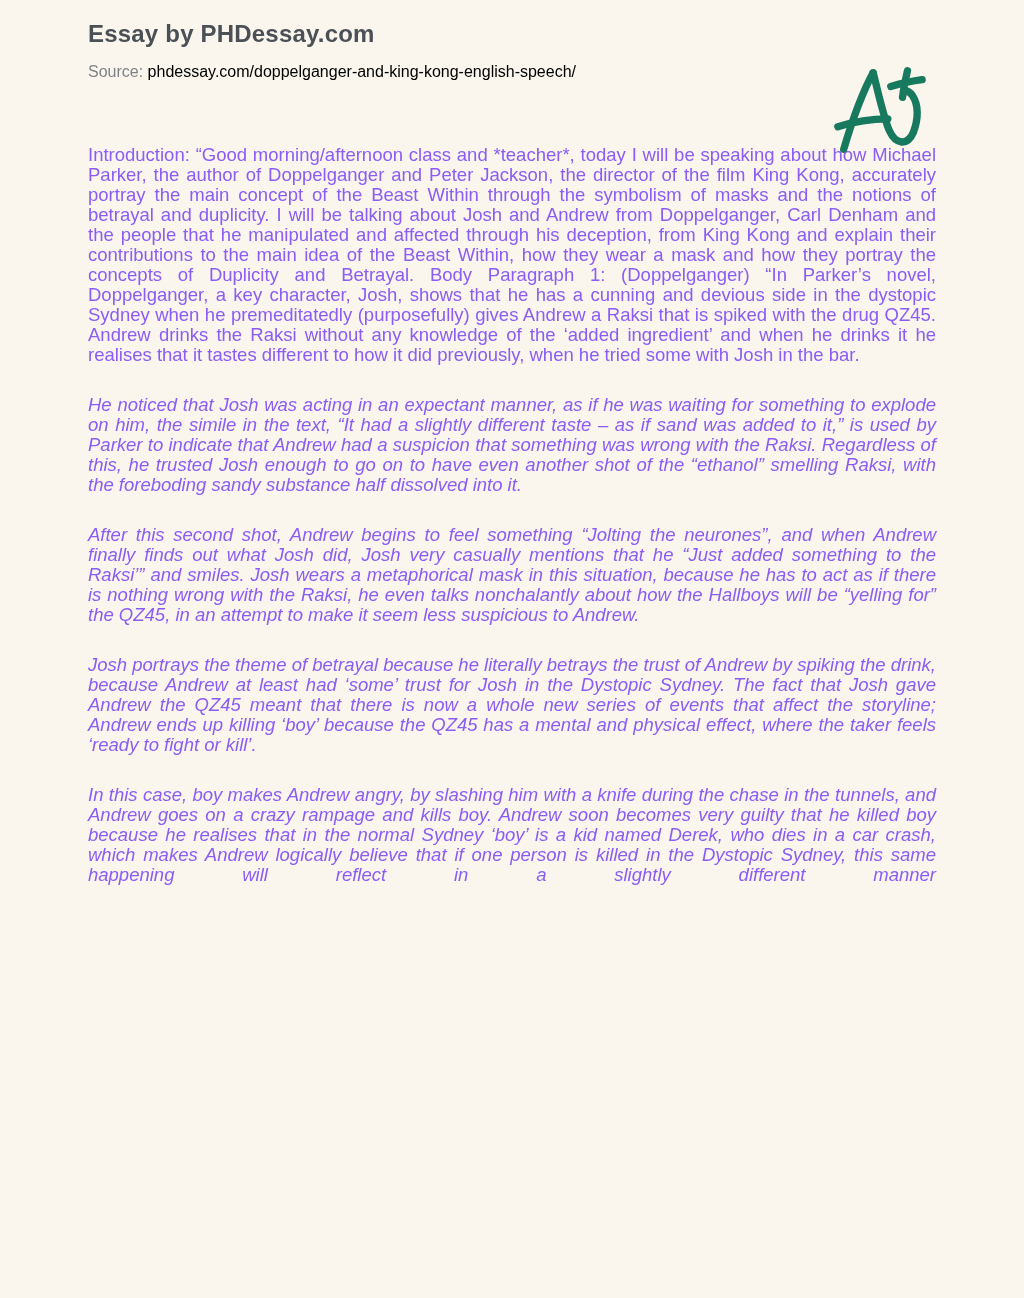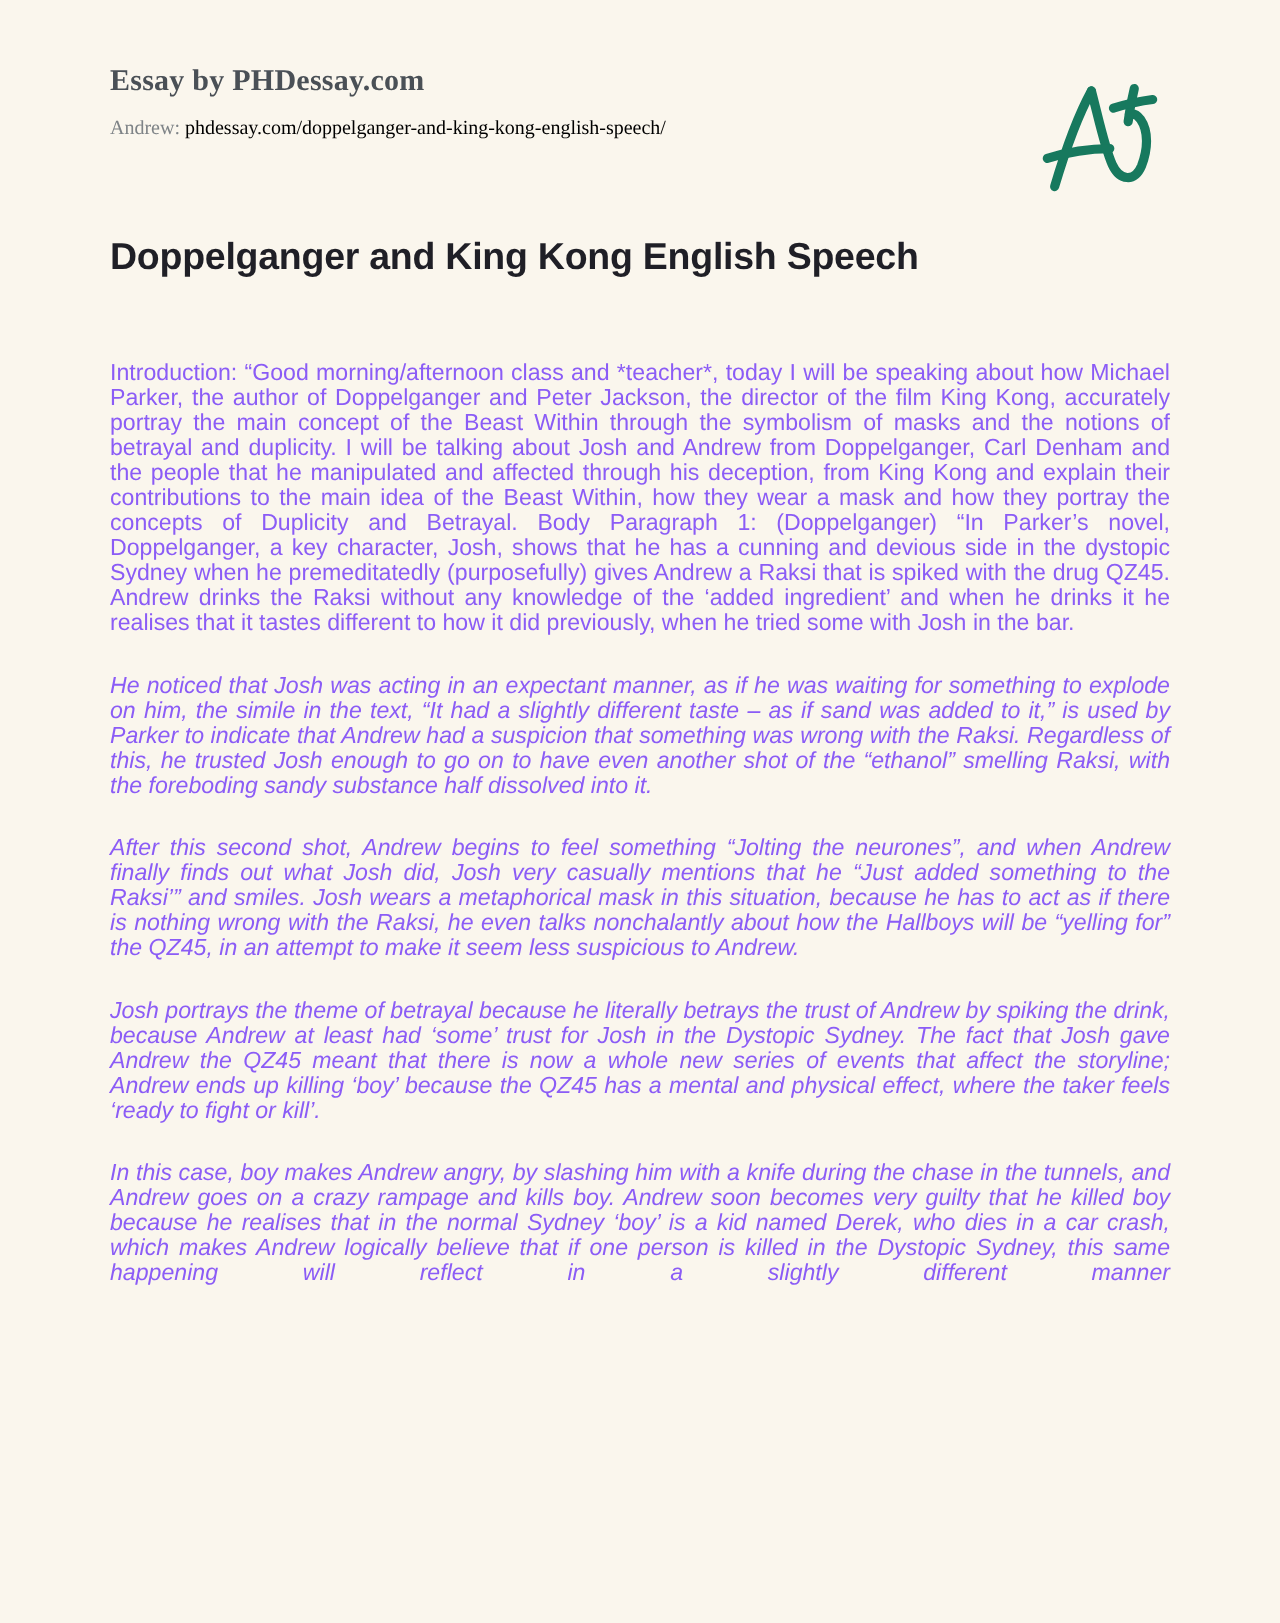--- a/index.html
+++ b/index.html
@@ -15,22 +15,21 @@
   }
   .page {
     position: relative;
     height: 1257px;
     overflow: hidden;
     padding: 0 88px;
     box-sizing: border-box;
   }
   .doc-header {
     position: relative;
-    padding-top: 52px;
-    font-family: Liberation Serif, serif;
+    padding-top: 20px;
   }
   .site-title {
     margin: 0;
     font-size: 24px;
     font-weight: 700;
     letter-spacing: 0.2px;
     color: #4a5056;
   }
   .source-line {
     margin: 15px 0 0 0;
@@ -75,34 +74,33 @@
     text-align-last: justify;
   }
 </style>
 </head>
 <body>
 
 <div class="page">
 
   <div class="doc-header">
     <h2 class="site-title">Essay by PHDessay.com</h2>
-    <p class="source-line"><span>Andrew:</span> <a class="source-link" href="#">phdessay.com/doppelganger-and-king-kong-english-speech/</a></p>
+    <p class="source-line"><span>Source:</span> <a class="source-link" href="#">phdessay.com/doppelganger-and-king-kong-english-speech/</a></p>
 
     <svg class="logo" viewBox="0 0 100 100" aria-hidden="true">
       <g fill="none" stroke="#17795e" stroke-width="7.5" stroke-linecap="round">
         <path d="M14 89 C 22 62, 33 31, 44 11"></path>
         <path d="M44 11 C 50 34, 55 58, 61 71 C 67 84, 79 86, 85 72 C 90 59, 91 44, 84 34 C 81 30, 78 29, 75 30"></path>
         <path d="M8 66 C 24 61, 44 58, 59 58"></path>
         <path d="M79 9 C 77 17, 75 28, 74 36"></path>
         <path d="M62 25 C 72 22, 86 19, 94 18"></path>
       </g>
     </svg>
   </div>
 
-  <h1 class="essay-title">Doppelganger and King Kong English Speech</h1>
 
   <div class="essay-body">
     <p>Introduction: “Good morning/afternoon class and *teacher*, today I will be speaking about how Michael Parker, the author of Doppelganger and Peter Jackson, the director of the film King Kong, accurately portray the main concept of the Beast Within through the symbolism of masks and the notions of betrayal and duplicity. I will be talking about Josh and Andrew from Doppelganger, Carl Denham and the people that he manipulated and affected through his deception, from King Kong and explain their contributions to the main idea of the Beast Within, how they wear a mask and how they portray the concepts of Duplicity and Betrayal. Body Paragraph 1: (Doppelganger) “In Parker’s novel, Doppelganger, a key character, Josh, shows that he has a cunning and devious side in the dystopic Sydney when he premeditatedly (purposefully) gives Andrew a Raksi that is spiked with the drug QZ45. Andrew drinks the Raksi without any knowledge of the ‘added ingredient’ and when he drinks it he realises that it tastes different to how it did previously, when he tried some with Josh in the bar.</p>
     <p>He noticed that Josh was acting in an expectant manner, as if he was waiting for something to explode on him, the simile in the text, “It had a slightly different taste – as if sand was added to it,” is used by Parker to indicate that Andrew had a suspicion that something was wrong with the Raksi. Regardless of this, he trusted Josh enough to go on to have even another shot of the “ethanol” smelling Raksi, with the foreboding sandy substance half dissolved into it.</p>
     <p>After this second shot, Andrew begins to feel something “Jolting the neurones”, and when Andrew finally finds out what Josh did, Josh very casually mentions that he “Just added something to the Raksi’” and smiles. Josh wears a metaphorical mask in this situation, because he has to act as if there is nothing wrong with the Raksi, he even talks nonchalantly about how the Hallboys will be “yelling for” the QZ45, in an attempt to make it seem less suspicious to Andrew.</p>
     <p>Josh portrays the theme of betrayal because he literally betrays the trust of Andrew by spiking the drink, because Andrew at least had ‘some’ trust for Josh in the Dystopic Sydney. The fact that Josh gave Andrew the QZ45 meant that there is now a whole new series of events that affect the storyline; Andrew ends up killing ‘boy’ because the QZ45 has a mental and physical effect, where the taker feels ‘ready to fight or kill’.</p>
     <p class="clipped">In this case, boy makes Andrew angry, by slashing him with a knife during the chase in the tunnels, and Andrew goes on a crazy rampage and kills boy. Andrew soon becomes very guilty that he killed boy because he realises that in the normal Sydney ‘boy’ is a kid named Derek, who dies in a car crash, which makes Andrew logically believe that if one person is killed in the Dystopic Sydney, this same happening will reflect in a slightly different manner</p>
   </div>
 
 </div>

